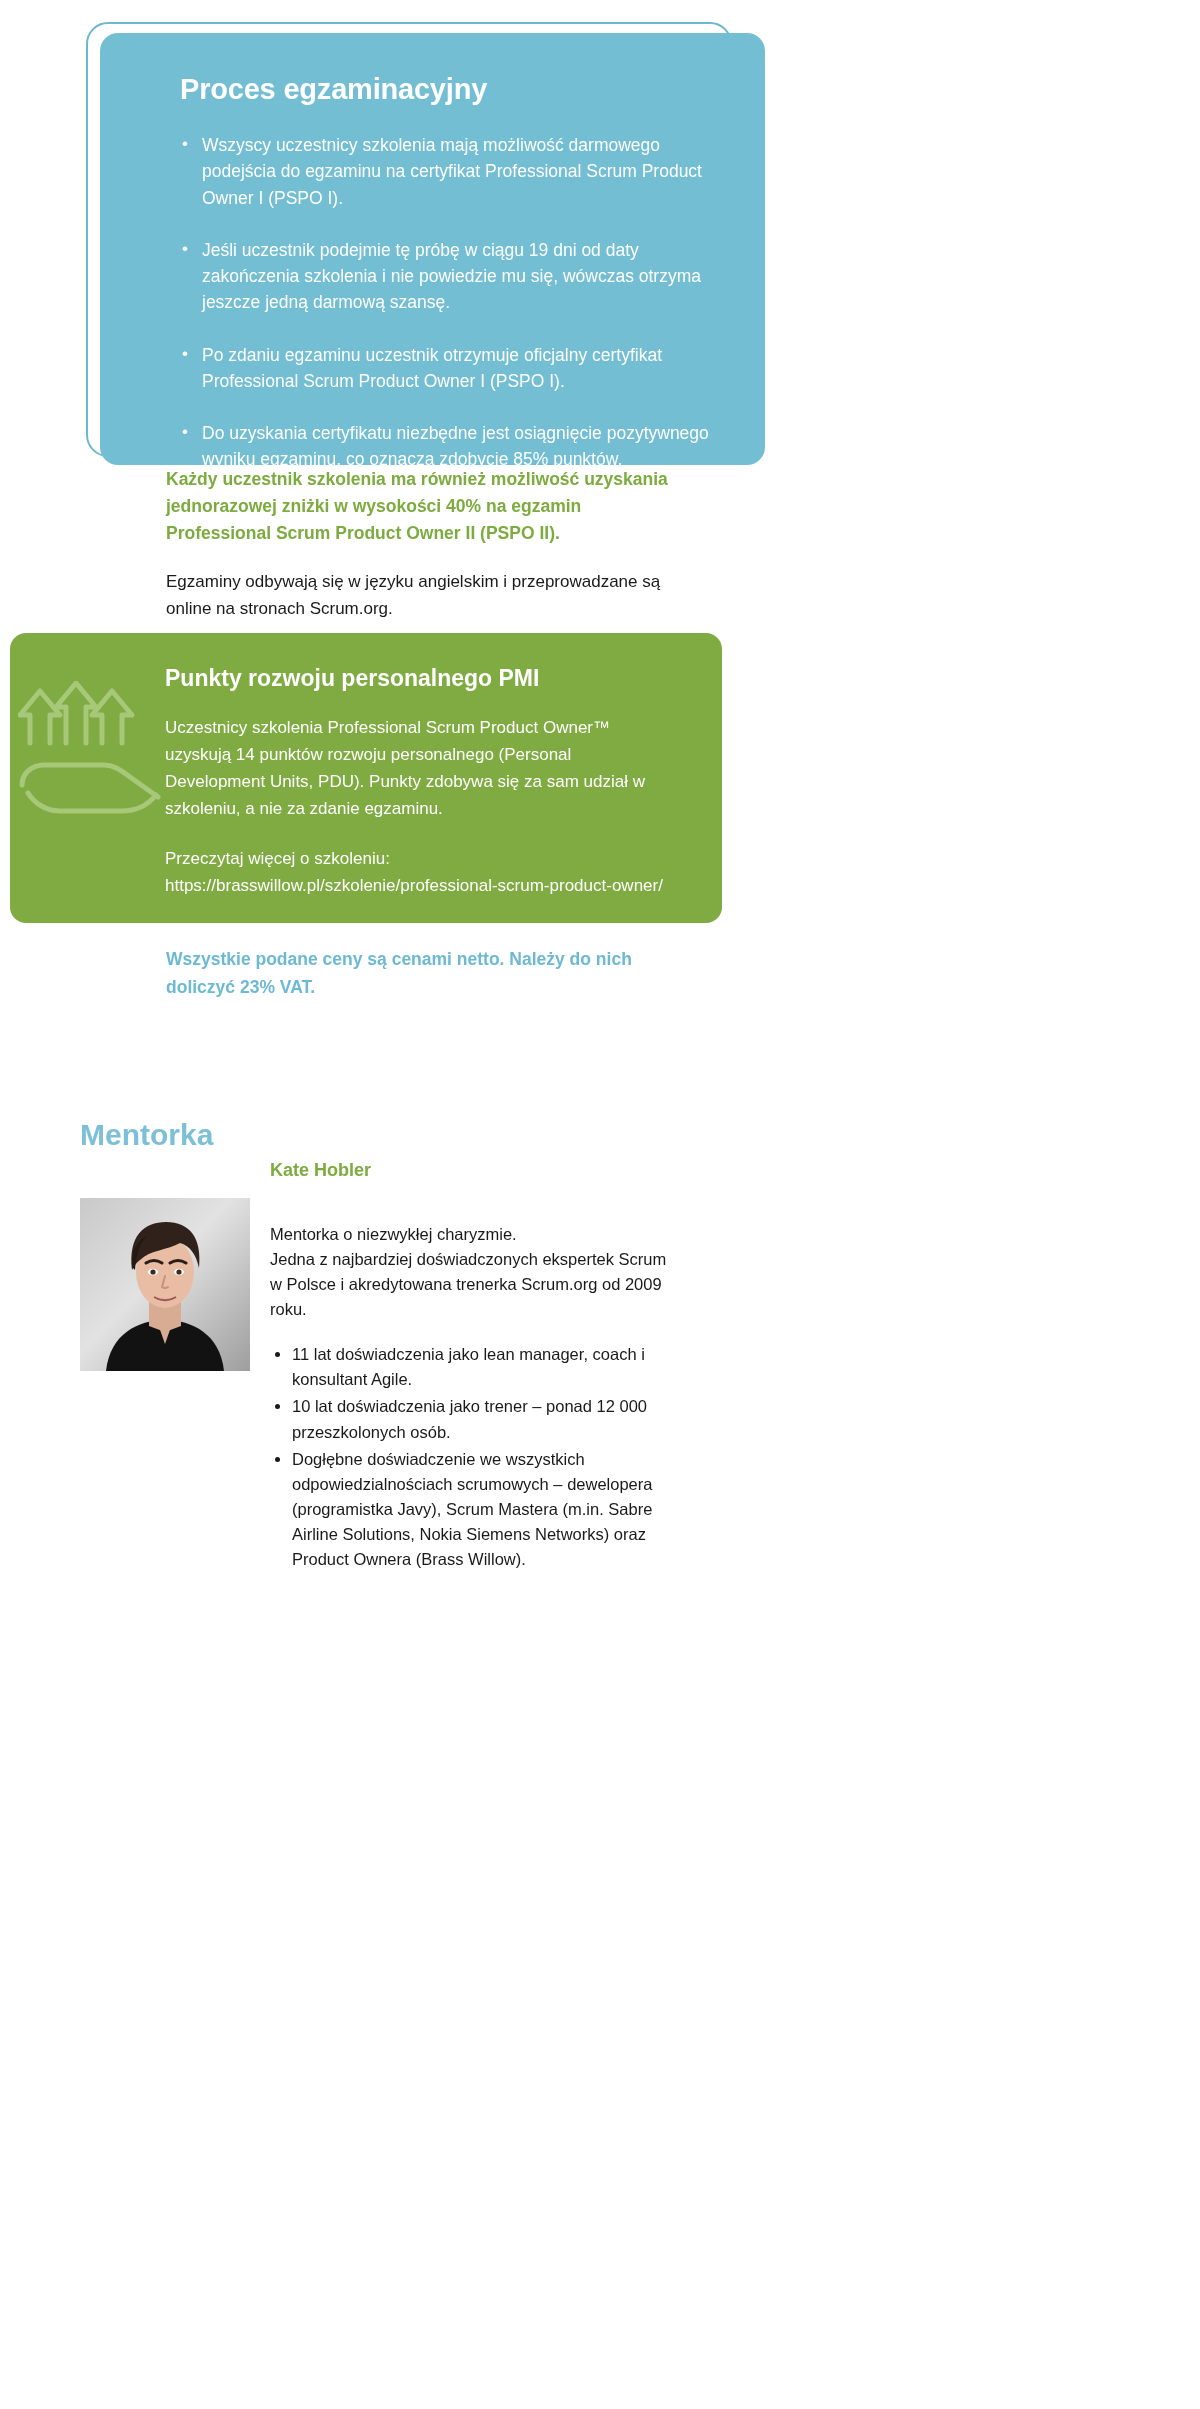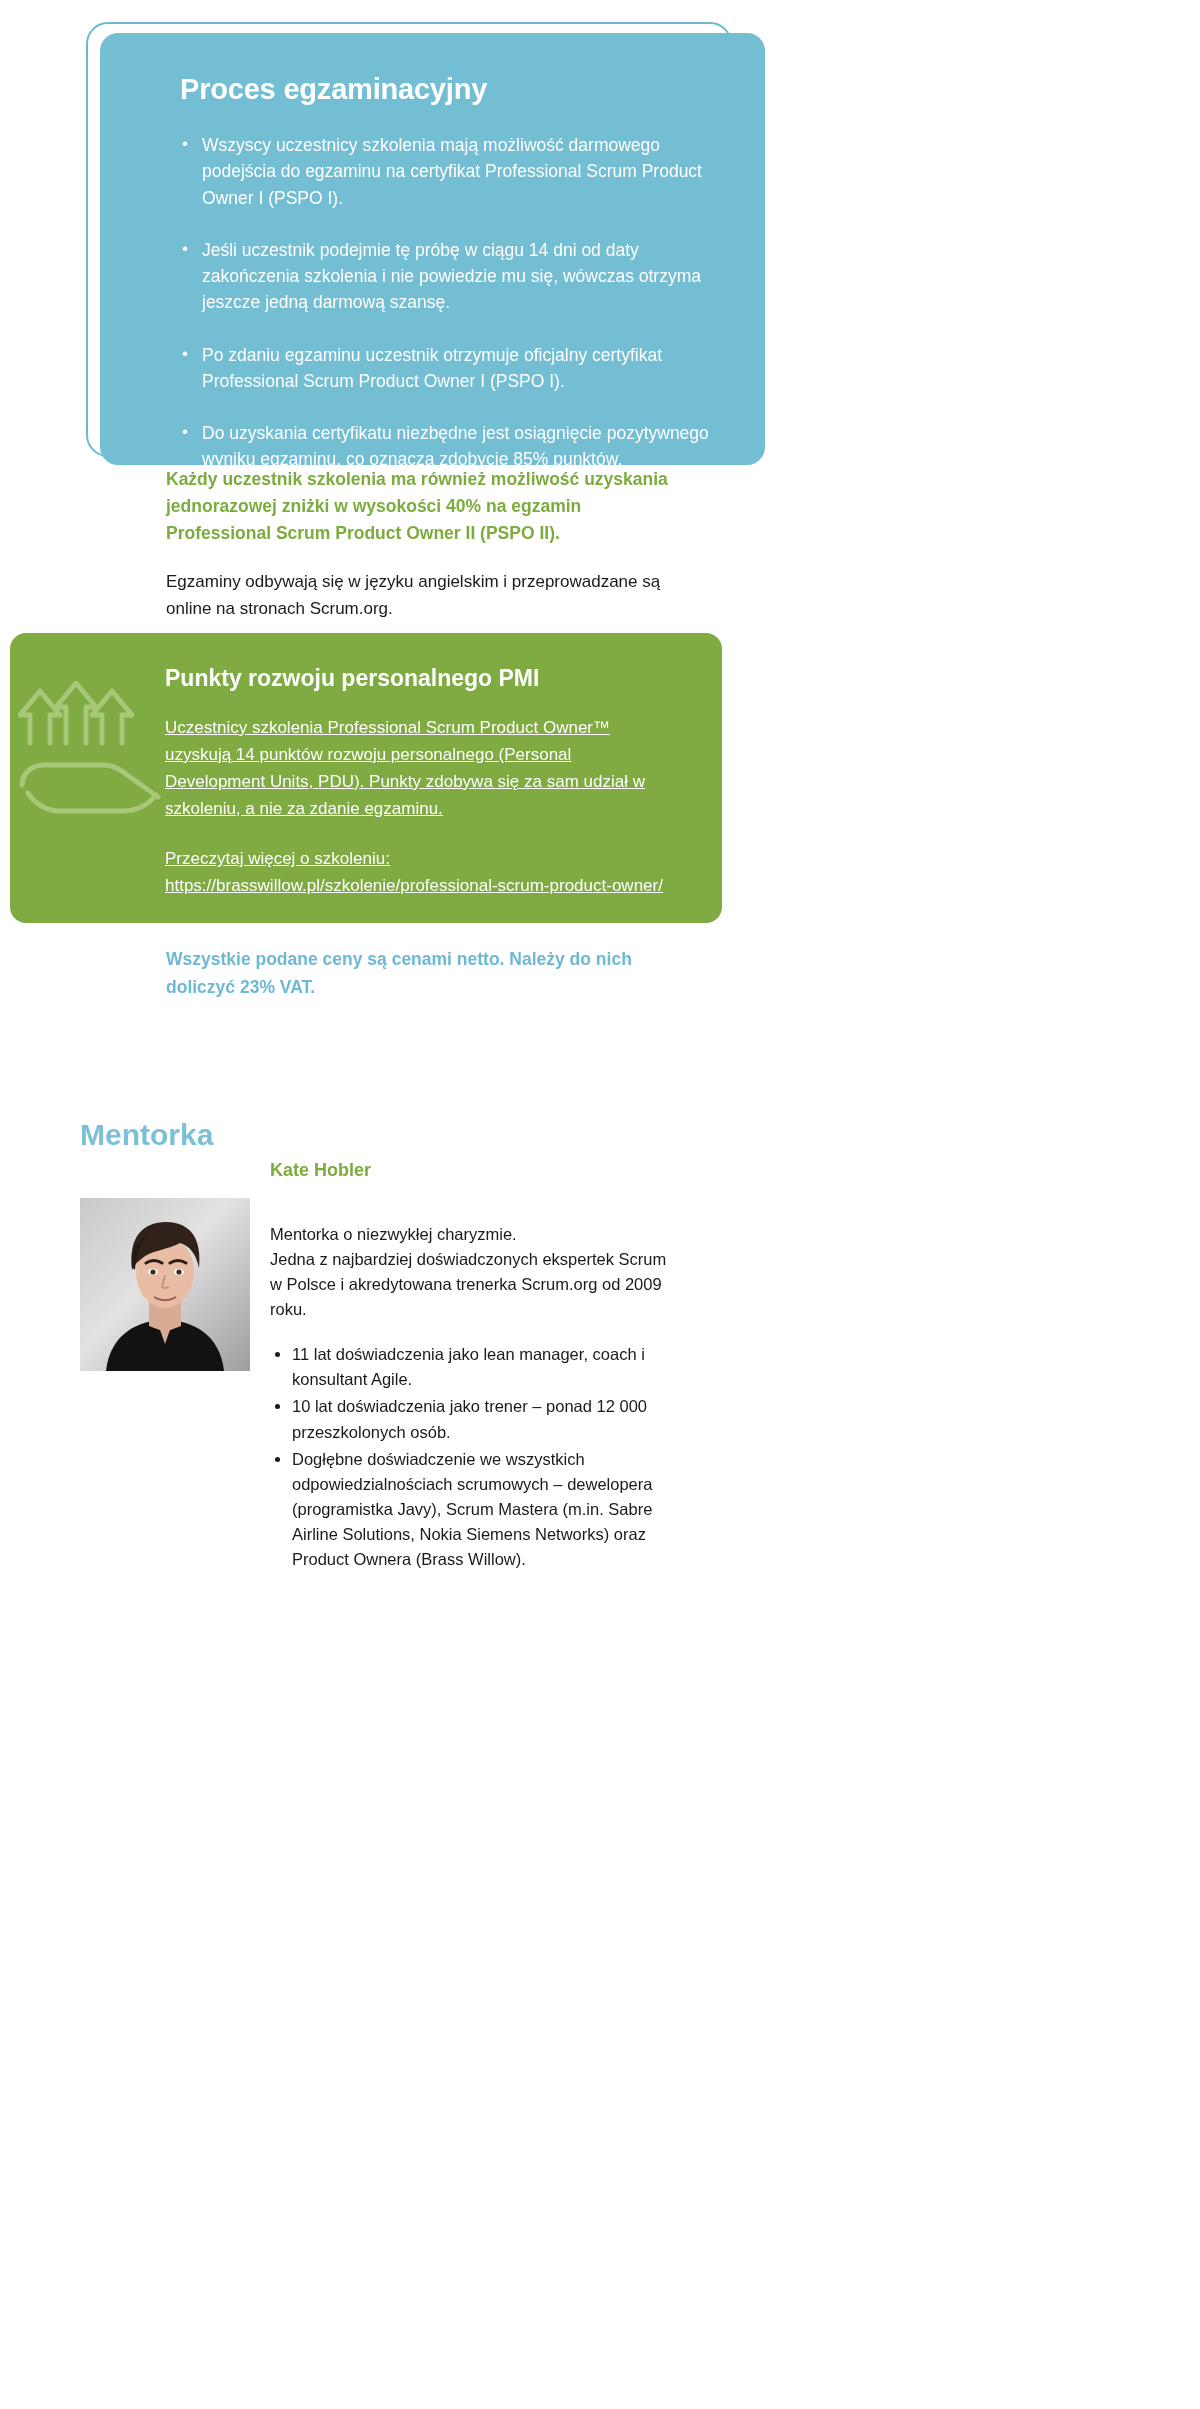--- a/index.html
+++ b/index.html
@@ -113,21 +113,21 @@
     color: #ffffff;
   }
   .pmi-body {
     position: absolute;
     left: 155px;
     top: 82px;
     width: 510px;
     font-size: 17px;
     line-height: 1.58;
   }
-  .pmi-body p { margin-bottom: 24px; text-decoration: underline; }
+  .pmi-body p { margin-bottom: 24px; }
   .pmi-icon {
     position: absolute;
     left: 8px;
     top: 48px;
     width: 150px;
     height: 140px;
     opacity: 1;
   }
 
   
@@ -190,21 +190,21 @@
 </style>
 </head>
 <body>
 
 <div class="exam-wrap">
   <div class="exam-outline"></div>
   <div class="exam-card">
     <h2 class="exam-title">Proces egzaminacyjny</h2>
     <ul class="exam-list">
       <li>Wszyscy uczestnicy szkolenia mają możliwość darmowego podejścia do egzaminu na certyfikat Professional Scrum Product Owner I (PSPO I).</li>
-      <li> Jeśli uczestnik podejmie tę próbę w ciągu 14 dni od daty zakończenia szkolenia i nie powiedzie mu się, wówczas otrzyma jeszcze jedną darmową szansę.</li>
+      <li> Jeśli uczestnik podejmie tę próbę w ciągu 19 dni od daty zakończenia szkolenia i nie powiedzie mu się, wówczas otrzyma jeszcze jedną darmową szansę.</li>
       <li>Po zdaniu egzaminu uczestnik otrzymuje oficjalny certyfikat Professional Scrum Product Owner I (PSPO I).</li>
       <li>Do uzyskania certyfikatu niezbędne jest osiągnięcie pozytywnego wyniku egzaminu, co oznacza zdobycie 85% punktów.</li>
     </ul>
   </div>
 </div>
 
 <div class="mid-block">
   <p class="green-bold">Każdy uczestnik szkolenia ma również możliwość uzyskania jednorazowej zniżki w wysokości 40% na egzamin Professional Scrum Product Owner II (PSPO II).</p>
   <p class="plain-p">Egzaminy odbywają się w języku angielskim i przeprowadzane są online na stronach Scrum.org.</p>
 </div>

